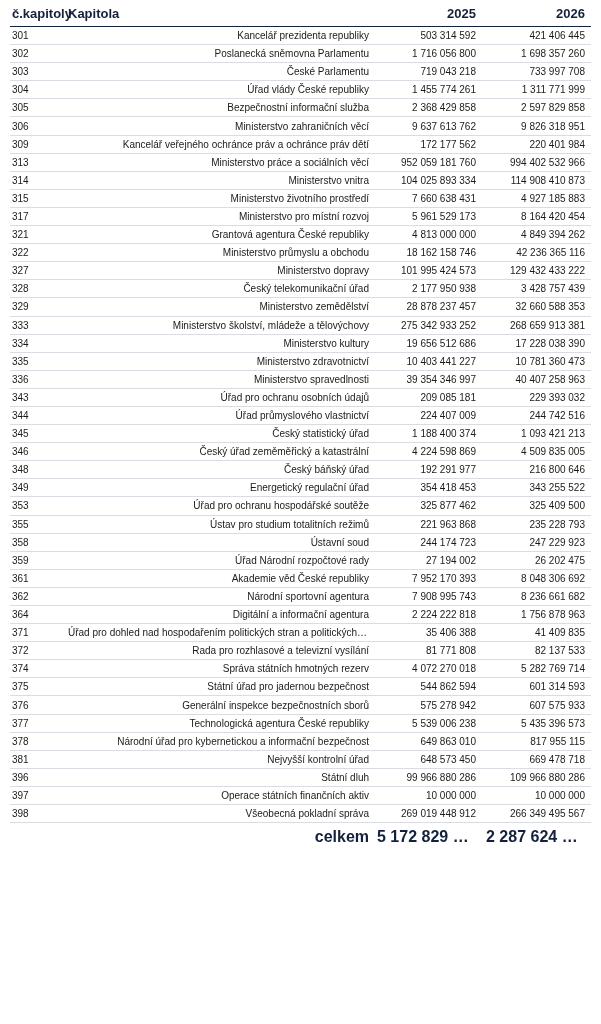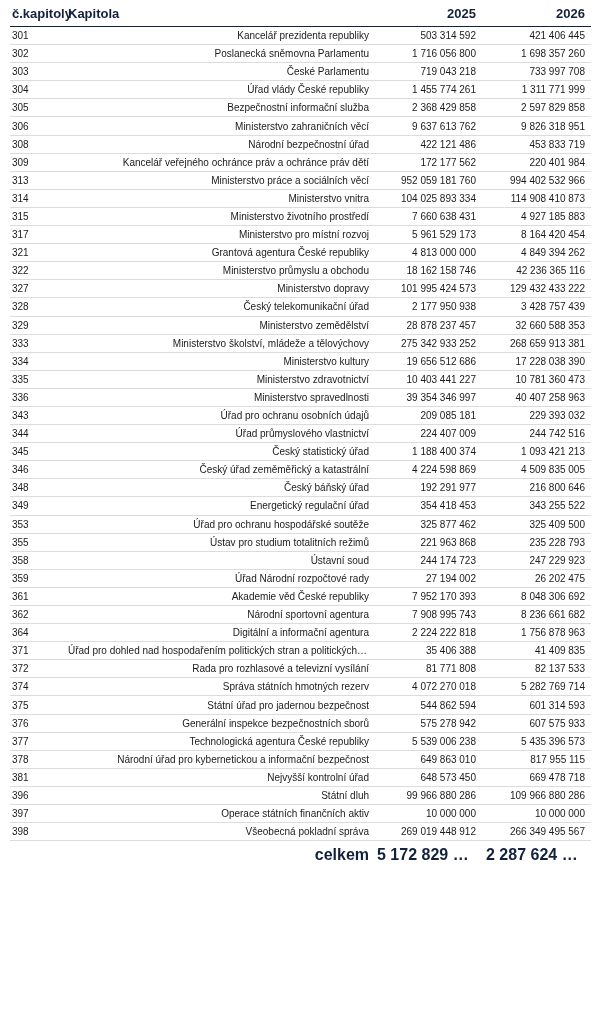--- a/index.html
+++ b/index.html
@@ -118,26 +118,20 @@
           <td class="t-y1">2 368 429 858</td>
           <td class="t-y2">2 597 829 858</td>
         </tr>
         <tr>
           <td class="t-num">306</td>
           <td class="t-name">Ministerstvo zahraničních věcí</td>
           <td class="t-y1">9 637 613 762</td>
           <td class="t-y2">9 826 318 951</td>
         </tr>
         <tr>
-          <td class="t-num">308</td>
-          <td class="t-name">Národní bezpečnostní úřad</td>
-          <td class="t-y1">422 121 486</td>
-          <td class="t-y2">453 833 719</td>
-        </tr>
-        <tr>
           <td class="t-num">309</td>
           <td class="t-name">Kancelář veřejného ochránce práv a ochránce práv dětí</td>
           <td class="t-y1">172 177 562</td>
           <td class="t-y2">220 401 984</td>
         </tr>
         <tr>
           <td class="t-num">313</td>
           <td class="t-name">Ministerstvo práce a sociálních věcí</td>
           <td class="t-y1">952 059 181 760</td>
           <td class="t-y2">994 402 532 966</td>

